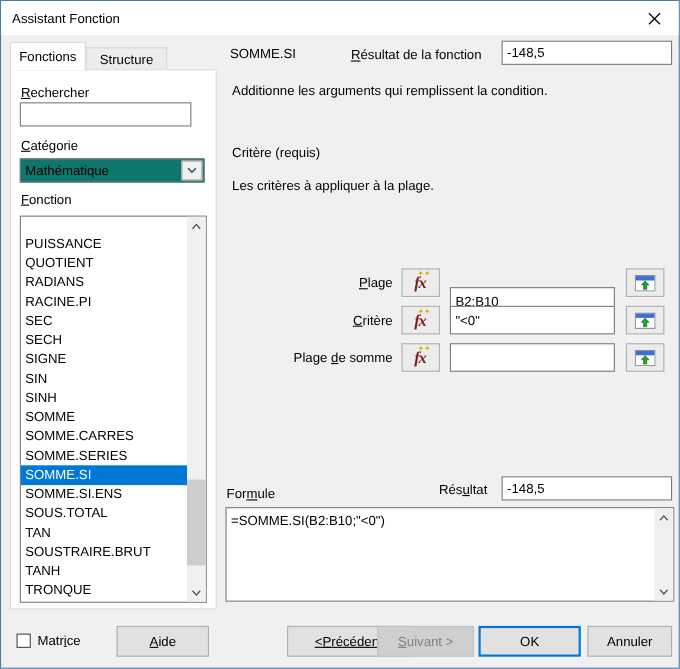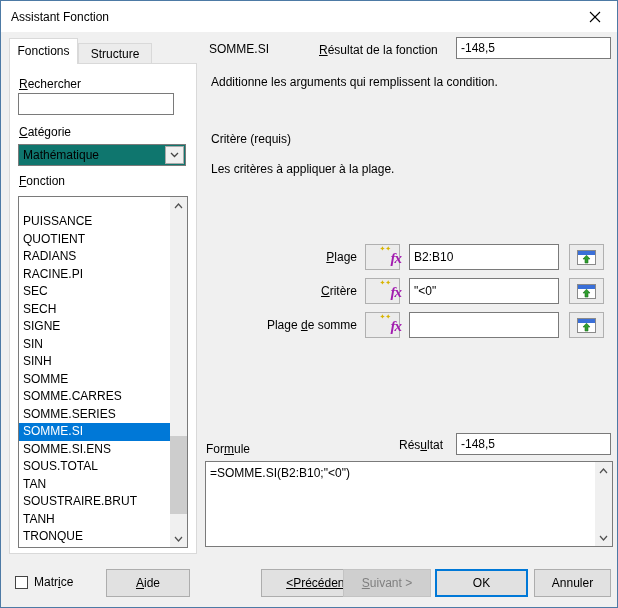--- a/index.html
+++ b/index.html
@@ -40,22 +40,22 @@
   .fn-name { position:absolute; left:208px; top:41px; }
   .result-label { position:absolute; left:318px; top:42px; }
   .result-input { left:455px; top:36px; width:155px; height:22px; }
   .desc1 { left:210px; top:74px; }
   .arg-title { left:210px; top:131px; }
   .arg-hint { left:210px; top:161px; }
   .arg-label { position:absolute; left:204px; width:152px; text-align:right; }
   .btn-sq { position:absolute; width:35px; height:26px; background:#ececec; border:1px solid #b0b0b0;
             display:flex; align-items:center; justify-content:center; }
   .fx-wrap { position:relative; width:18px; height:18px; }
-  .fx-text { position:absolute; left:17px; top:2px; font-family:"Liberation Serif", serif;
-             font-style:italic; font-weight:bold; font-size:15px; color:#a21caf; letter-spacing:-1px; }
+  .fx-text { position:absolute; left:3px; top:2px; font-family:"Liberation Serif", serif;
+             font-style:italic; font-weight:bold; font-size:15px; color:#7f1d1d; letter-spacing:-1px; }
   .fx-sparkle { position:absolute; left:6px; top:-3px; font-size:7px; color:#d8b400;
                 font-style:normal; letter-spacing:0; }
   .arg-input { width:150px; height:26px; line-height:20px; }
   .formule-label { left:205px; top:441px; }
   .result2-label { position:absolute; left:398px; top:437px; }
   .result2-input { left:455px; top:432px; width:155px; height:22px; }
   .formula-box { position:absolute; left:204px; top:460px; width:408px; height:86px;
                  background:#fff; border:1px solid #7a7a7a; }
   .formula-text { position:absolute; left:4px; top:4px; white-space:pre; }
   
@@ -149,21 +149,21 @@
   <span class="lbl arg-title">Critère (requis)</span>
   <span class="lbl arg-hint">Les critères à appliquer à la plage.</span>
 
   <span class="arg-label" style="top:249px;"><u>P</u>lage</span>
   <div class="btn-sq" style="left:364px; top:243px;">
     <span class="fx-wrap">
         <span class="fx-text">fx</span>
         <span class="fx-sparkle">✦✦</span>
       </span>
   </div>
-  <div class="tb arg-input" style="left:408px; top:243px;">B2:B10</div>
+  <div class="tb arg-input" style="left:408px; top:260px;">B2:B10</div>
   <div class="btn-sq" style="left:568px; top:243px;">
     <svg width="19" height="15" viewBox="0 0 19 15">
       <rect x="0.5" y="0.5" width="18" height="14" fill="#fff" stroke="#8a8a8a"></rect>
       <rect x="1" y="1" width="17" height="4" fill="#3a6fd8"></rect>
       <path d="M9.5 5.2 L13 9 L11 9 L11 13 L8 13 L8 9 L6 9 Z" fill="#2f9e2f" stroke="#1b6e1b" stroke-width="0.6"></path>
     </svg>
   </div>
 
   <span class="arg-label" style="top:283px;"><u>C</u>ritère</span>
   <div class="btn-sq" style="left:364px; top:277px;">

